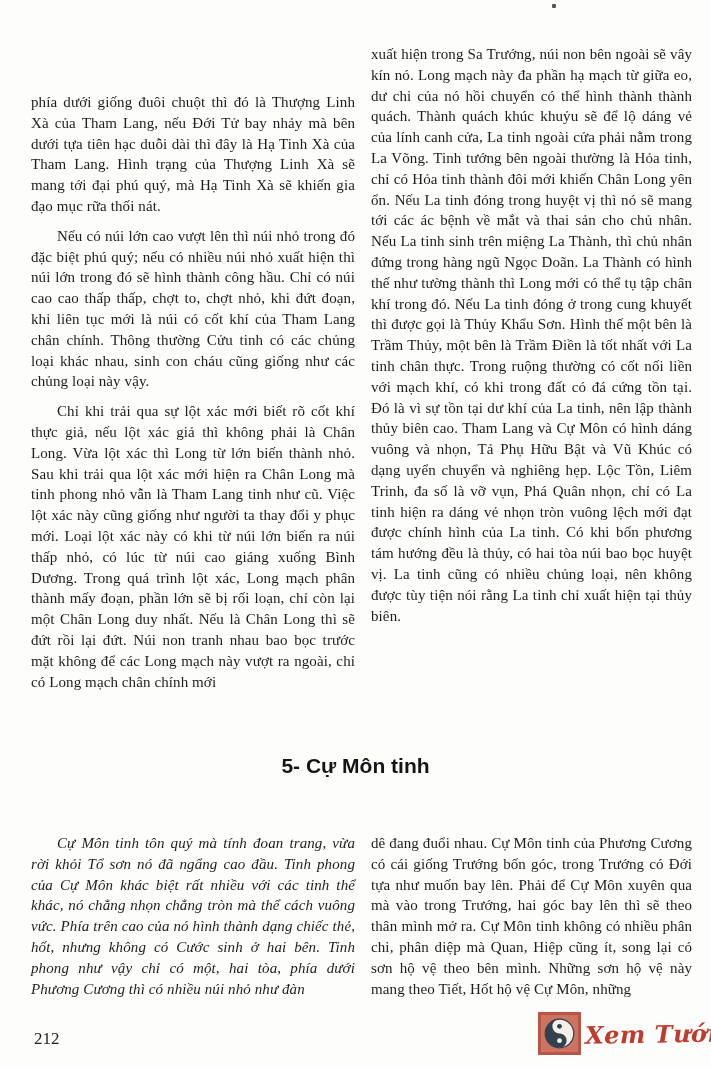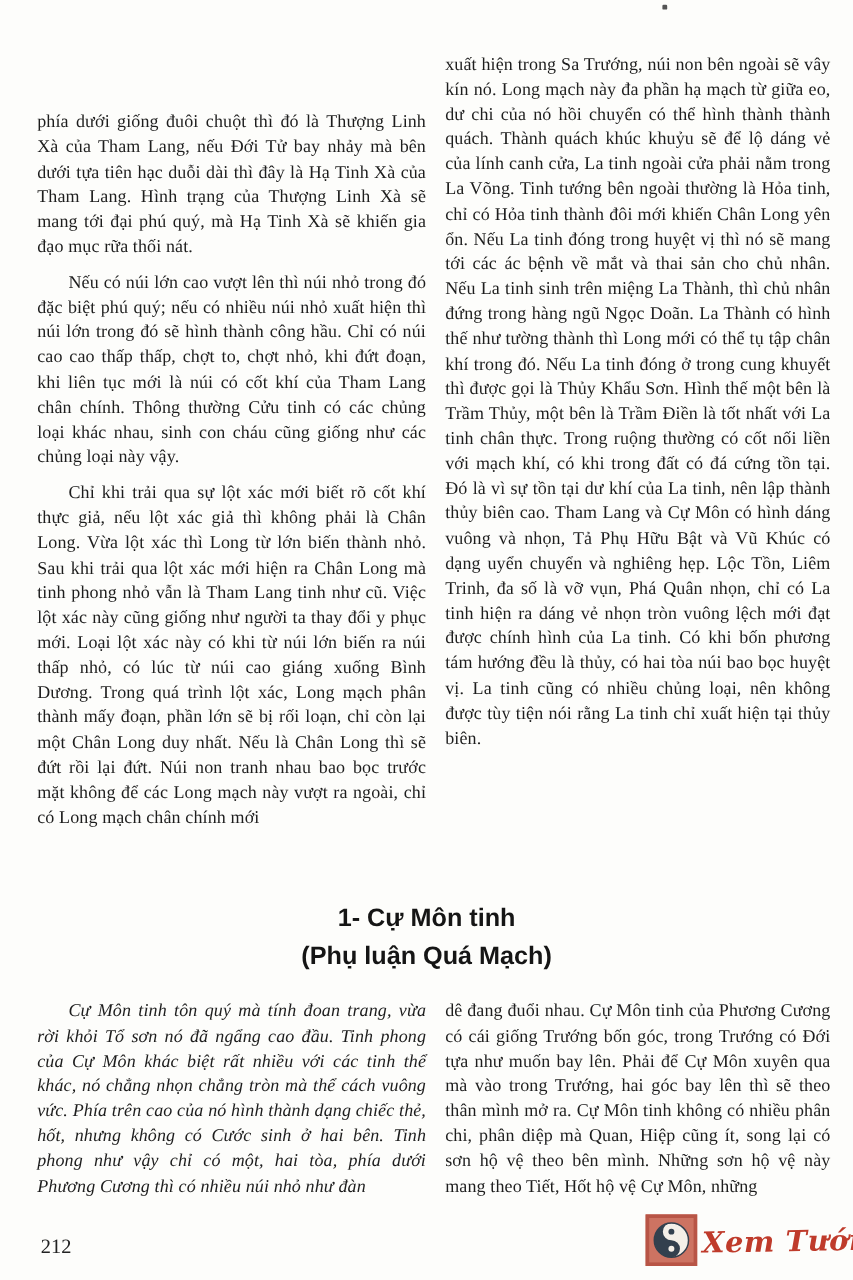--- a/index.html
+++ b/index.html
@@ -98,22 +98,21 @@
     <p class="noindent">phía dưới giống đuôi chuột thì đó là Thượng Linh Xà của Tham Lang, nếu Đới Tử bay nhảy mà bên dưới tựa tiên hạc duỗi dài thì đây là Hạ Tinh Xà của Tham Lang. Hình trạng của Thượng Linh Xà sẽ mang tới đại phú quý, mà Hạ Tinh Xà sẽ khiến gia đạo mục rữa thối nát.</p>
     <p class="indent">Nếu có núi lớn cao vượt lên thì núi nhỏ trong đó đặc biệt phú quý; nếu có nhiều núi nhỏ xuất hiện thì núi lớn trong đó sẽ hình thành công hầu. Chỉ có núi cao cao thấp thấp, chợt to, chợt nhỏ, khi đứt đoạn, khi liên tục mới là núi có cốt khí của Tham Lang chân chính. Thông thường Cửu tinh có các chủng loại khác nhau, sinh con cháu cũng giống như các chủng loại này vậy.</p>
     <p class="indent">Chỉ khi trải qua sự lột xác mới biết rõ cốt khí thực giả, nếu lột xác giả thì không phải là Chân Long. Vừa lột xác thì Long từ lớn biến thành nhỏ. Sau khi trải qua lột xác mới hiện ra Chân Long mà tinh phong nhỏ vẫn là Tham Lang tinh như cũ. Việc lột xác này cũng giống như người ta thay đổi y phục mới. Loại lột xác này có khi từ núi lớn biến ra núi thấp nhỏ, có lúc từ núi cao giáng xuống Bình Dương. Trong quá trình lột xác, Long mạch phân thành mấy đoạn, phần lớn sẽ bị rối loạn, chỉ còn lại một Chân Long duy nhất. Nếu là Chân Long thì sẽ đứt rồi lại đứt. Núi non tranh nhau bao bọc trước mặt không để các Long mạch này vượt ra ngoài, chỉ có Long mạch chân chính mới</p>
   </div>
 
   <div class="col top-right">
     <p class="noindent">xuất hiện trong Sa Trướng, núi non bên ngoài sẽ vây kín nó. Long mạch này đa phần hạ mạch từ giữa eo, dư chi của nó hồi chuyển có thể hình thành thành quách. Thành quách khúc khuỷu sẽ để lộ dáng vẻ của lính canh cửa, La tinh ngoài cửa phải nằm trong La Võng. Tinh tướng bên ngoài thường là Hỏa tinh, chỉ có Hỏa tinh thành đôi mới khiến Chân Long yên ổn. Nếu La tinh đóng trong huyệt vị thì nó sẽ mang tới các ác bệnh về mắt và thai sản cho chủ nhân. Nếu La tinh sinh trên miệng La Thành, thì chủ nhân đứng trong hàng ngũ Ngọc Doãn. La Thành có hình thế như tường thành thì Long mới có thể tụ tập chân khí trong đó. Nếu La tinh đóng ở trong cung khuyết thì được gọi là Thủy Khẩu Sơn. Hình thế một bên là Trầm Thủy, một bên là Trầm Điền là tốt nhất với La tinh chân thực. Trong ruộng thường có cốt nối liền với mạch khí, có khi trong đất có đá cứng tồn tại. Đó là vì sự tồn tại dư khí của La tinh, nên lập thành thủy biên cao. Tham Lang và Cự Môn có hình dáng vuông và nhọn, Tả Phụ Hữu Bật và Vũ Khúc có dạng uyển chuyển và nghiêng hẹp. Lộc Tồn, Liêm Trinh, đa số là vỡ vụn, Phá Quân nhọn, chỉ có La tinh hiện ra dáng vẻ nhọn tròn vuông lệch mới đạt được chính hình của La tinh. Có khi bốn phương tám hướng đều là thủy, có hai tòa núi bao bọc huyệt vị. La tinh cũng có nhiều chủng loại, nên không được tùy tiện nói rằng La tinh chỉ xuất hiện tại thủy biên.</p>
   </div>
 
   <div class="section-heading">
-    <div>1- Cự Môn tinh</div>
-    <div>(Phụ luận Quá Mạch)</div>
+    <div>5- Cự Môn tinh</div>
   </div>
 
   <div class="col bottom-left">
     <p class="indent">Cự Môn tinh tôn quý mà tính đoan trang, vừa rời khỏi Tổ sơn nó đã ngẩng cao đầu. Tinh phong của Cự Môn khác biệt rất nhiều với các tinh thể khác, nó chẳng nhọn chẳng tròn mà thể cách vuông vức. Phía trên cao của nó hình thành dạng chiếc thẻ, hốt, nhưng không có Cước sinh ở hai bên. Tinh phong như vậy chỉ có một, hai tòa, phía dưới Phương Cương thì có nhiều núi nhỏ như đàn</p>
   </div>
 
   <div class="col bottom-right">
     <p class="noindent">dê đang đuổi nhau. Cự Môn tinh của Phương Cương có cái giống Trướng bốn góc, trong Trướng có Đới tựa như muốn bay lên. Phải để Cự Môn xuyên qua mà vào trong Trướng, hai góc bay lên thì sẽ theo thân mình mở ra. Cự Môn tinh không có nhiều phân chi, phân diệp mà Quan, Hiệp cũng ít, song lại có sơn hộ vệ theo bên mình. Những sơn hộ vệ này mang theo Tiết, Hốt hộ vệ Cự Môn, những</p>
   </div>
 

